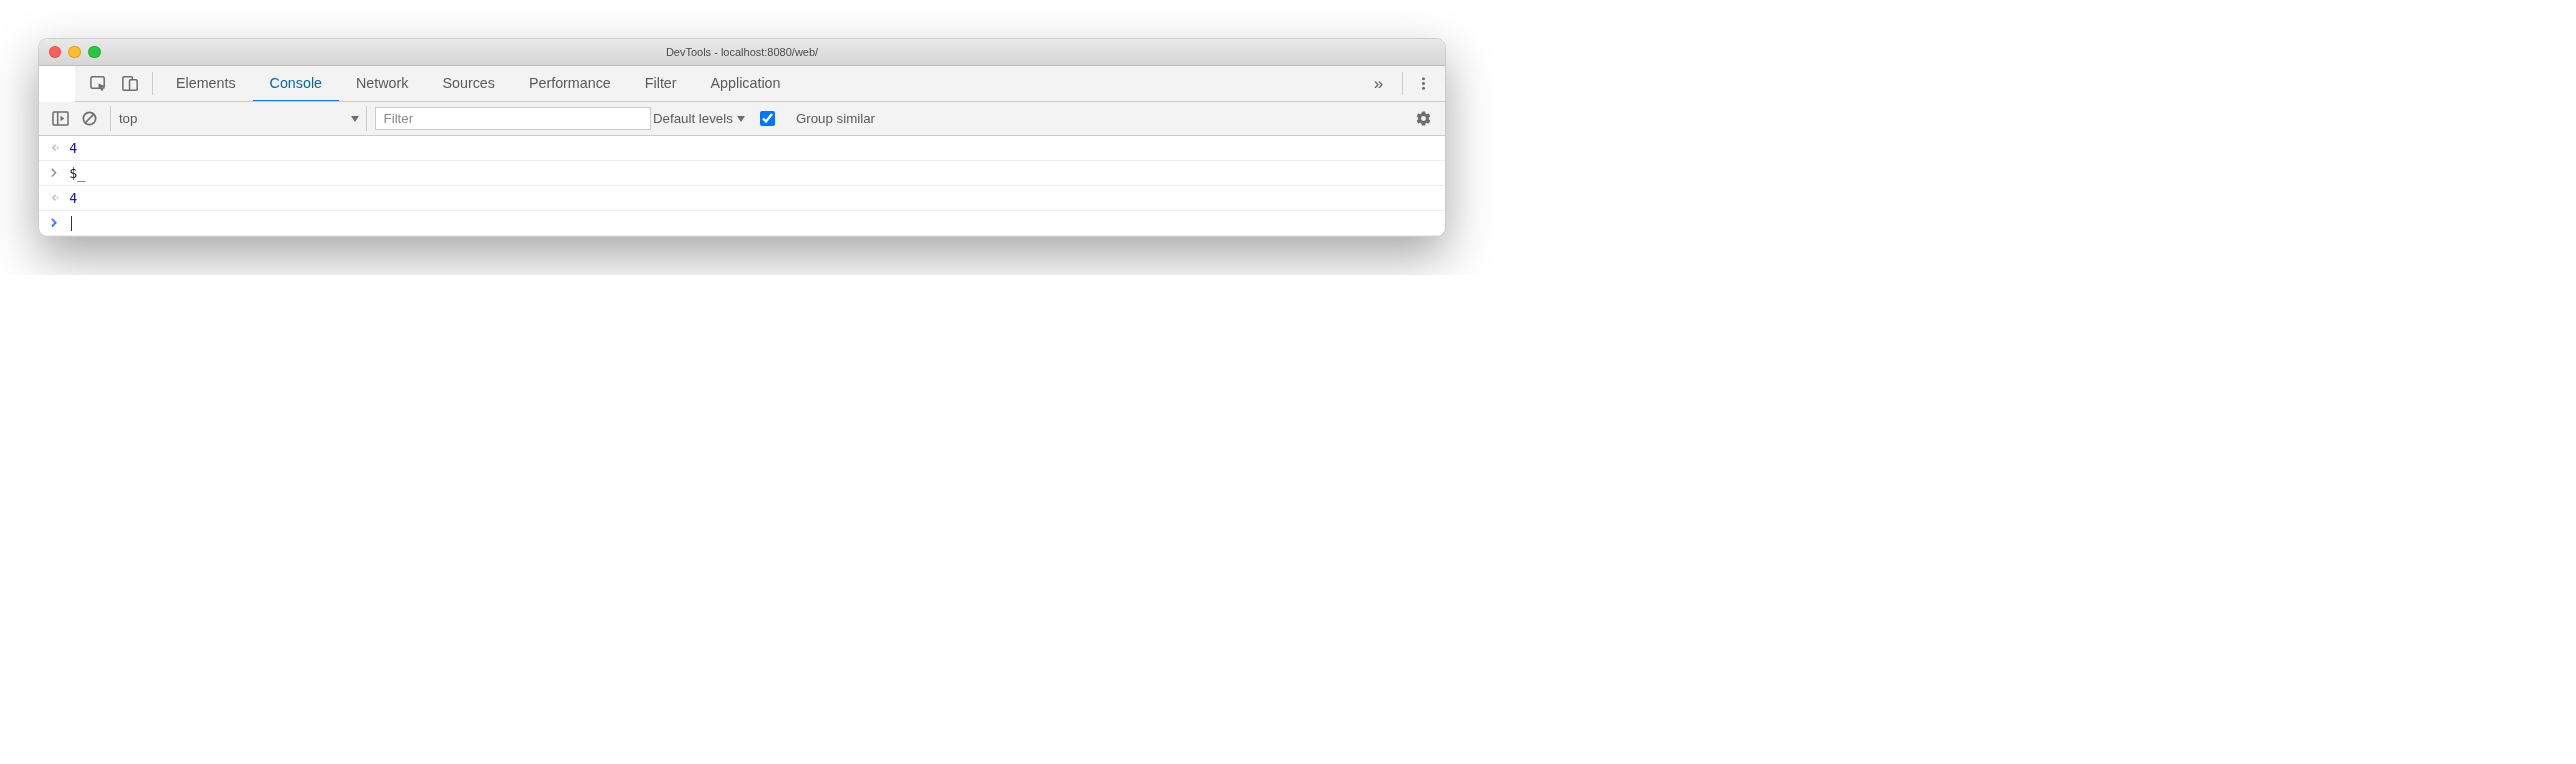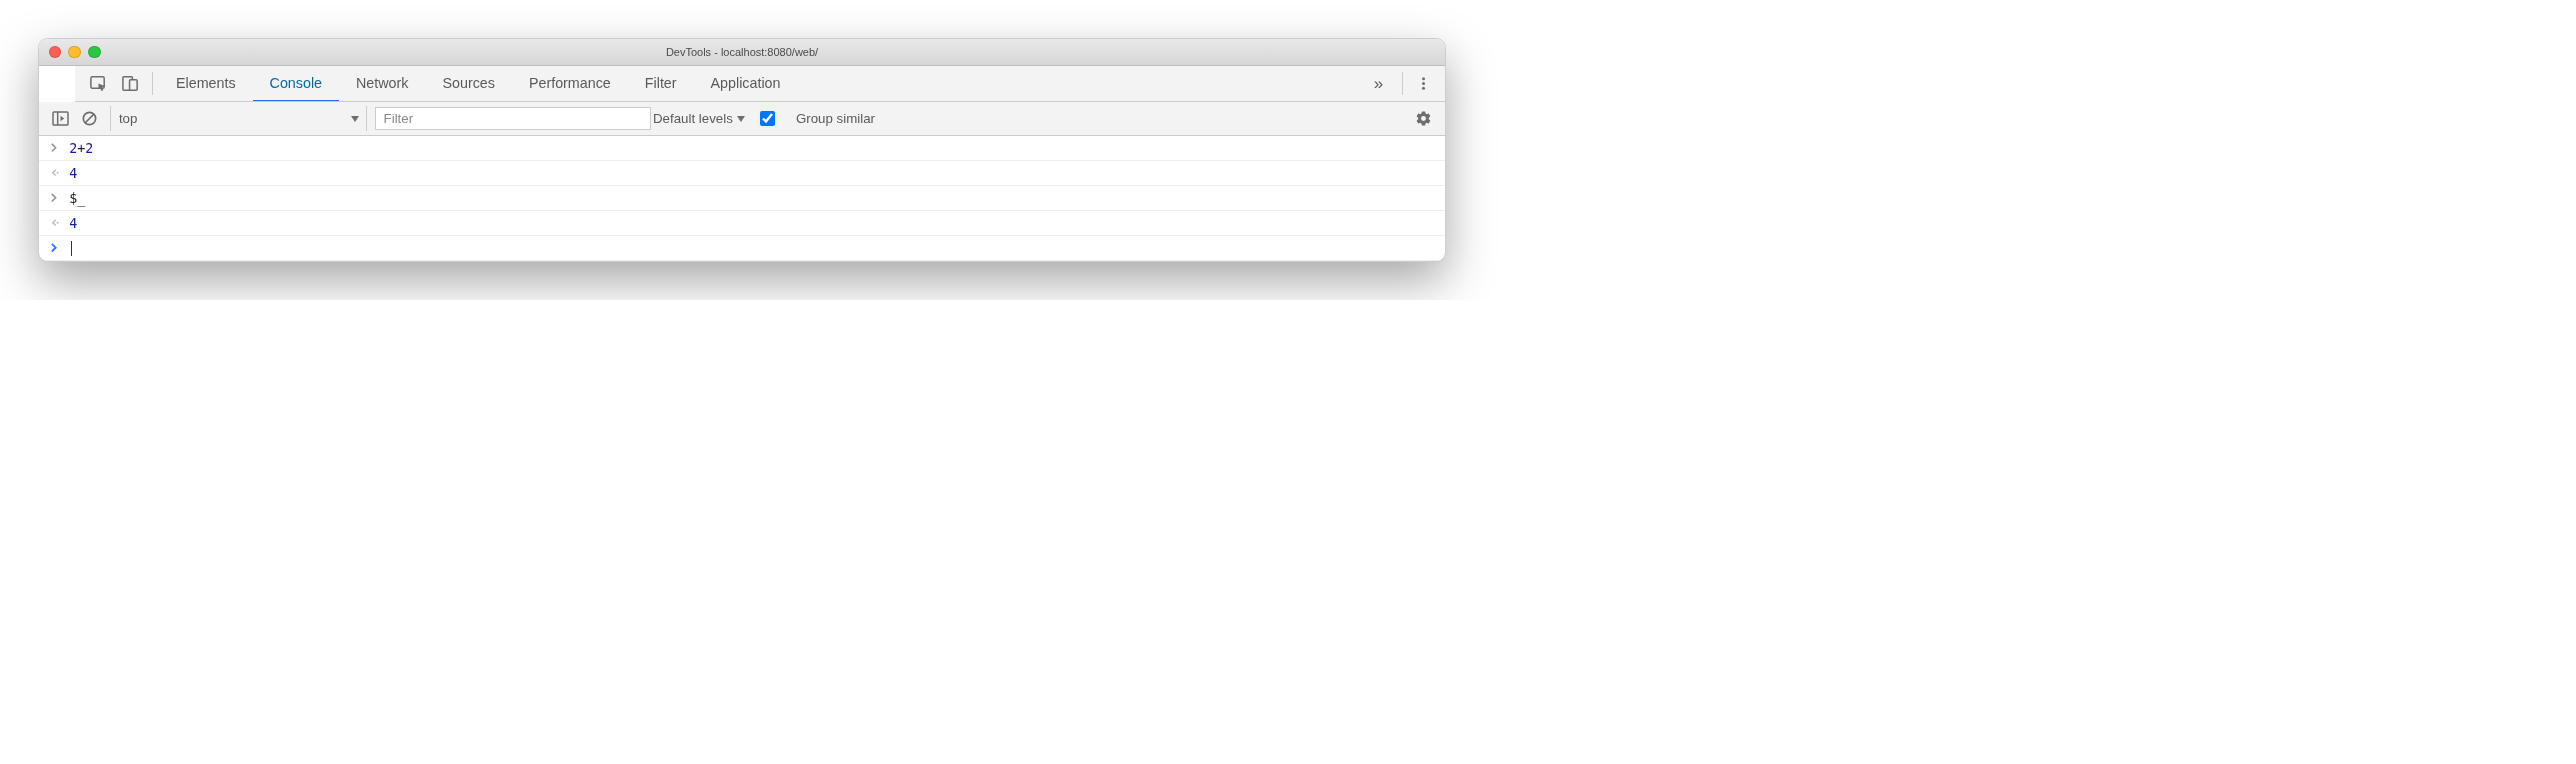--- a/index.html
+++ b/index.html
@@ -268,53 +268,45 @@
     <div class="gear">
       <svg width="17" height="17" viewBox="0 0 24 24">
         <path fill="#6e6e6e" d="M19.4 13c.04-.33.06-.66.06-1s-.02-.67-.06-1l2.1-1.65c.19-.15.24-.42.12-.64l-2-3.46c-.12-.22-.39-.3-.61-.22l-2.49 1c-.52-.4-1.08-.73-1.69-.98l-.38-2.65C14.42 2.18 14.22 2 13.98 2h-4c-.24 0-.44.18-.47.4l-.38 2.65c-.61.25-1.17.58-1.69.98l-2.49-1c-.22-.08-.49 0-.61.22l-2 3.46c-.12.22-.07.49.12.64L4.56 11c-.04.33-.06.66-.06 1s.02.67.06 1l-2.1 1.65c-.19.15-.24.42-.12.64l2 3.46c.12.22.39.3.61.22l2.49-1c.52.4 1.08.73 1.69.98l.38 2.65c.03.22.23.4.47.4h4c.24 0 .44-.18.47-.4l.38-2.65c.61-.25 1.17-.58 1.69-.98l2.49 1c.22.08.49 0 .61-.22l2-3.46c.12-.22.07-.49-.12-.64L19.4 13zM12 15.5A3.5 3.5 0 1 1 12 8.5a3.5 3.5 0 0 1 0 7z"></path>
       </svg>
     </div>
   </div>
 
   <div class="console">
       <div class="row">
         <div class="gutter">
+          <svg width="11.4" height="11.4" viewBox="0 0 12 12">
+            <path d="M7 3 L4 6 L7 9" fill="none" stroke="#bbb" stroke-width="1.5"></path>
+            <circle cx="9" cy="6" r="1" fill="#bbb"></circle>
+          </svg>
+        </div>
+        <div class="content"><span class="c-blue">4</span></div>
+      </div>
+      <div class="row">
+        <div class="gutter">
           <svg width="9.5" height="11.4" viewBox="0 0 10 12">
             <path d="M3 2 L7 6 L3 10" fill="none" stroke="#919191" stroke-width="1.6"></path>
           </svg>
         </div>
-        <div class="content"><span class="c-blue">2</span><span class="c-black">+</span><span class="c-blue">2</span></div>
+        <div class="content"><span class="c-black">$_</span></div>
       </div>
       <div class="row">
         <div class="gutter">
           <svg width="11.4" height="11.4" viewBox="0 0 12 12">
             <path d="M7 3 L4 6 L7 9" fill="none" stroke="#bbb" stroke-width="1.5"></path>
             <circle cx="9" cy="6" r="1" fill="#bbb"></circle>
           </svg>
         </div>
         <div class="content"><span class="c-blue">4</span></div>
       </div>
       <div class="row">
-        <div class="gutter">
-          <svg width="9.5" height="11.4" viewBox="0 0 10 12">
-            <path d="M3 2 L7 6 L3 10" fill="none" stroke="#919191" stroke-width="1.6"></path>
-          </svg>
-        </div>
-        <div class="content"><span class="c-black">$_</span></div>
-      </div>
-      <div class="row">
-        <div class="gutter">
-          <svg width="11.4" height="11.4" viewBox="0 0 12 12">
-            <path d="M7 3 L4 6 L7 9" fill="none" stroke="#bbb" stroke-width="1.5"></path>
-            <circle cx="9" cy="6" r="1" fill="#bbb"></circle>
-          </svg>
-        </div>
-        <div class="content"><span class="c-blue">4</span></div>
-      </div>
-      <div class="row">
         <div class="gutter blue">
           <svg width="9.5" height="11.4" viewBox="0 0 10 12">
             <path d="M3 2 L7 6 L3 10" fill="none" stroke="#367cf1" stroke-width="2"></path>
           </svg>
         </div>
         <div class="content"><span class="cursor-line"></span></div>
       </div>
     </div>
 
 </div>

